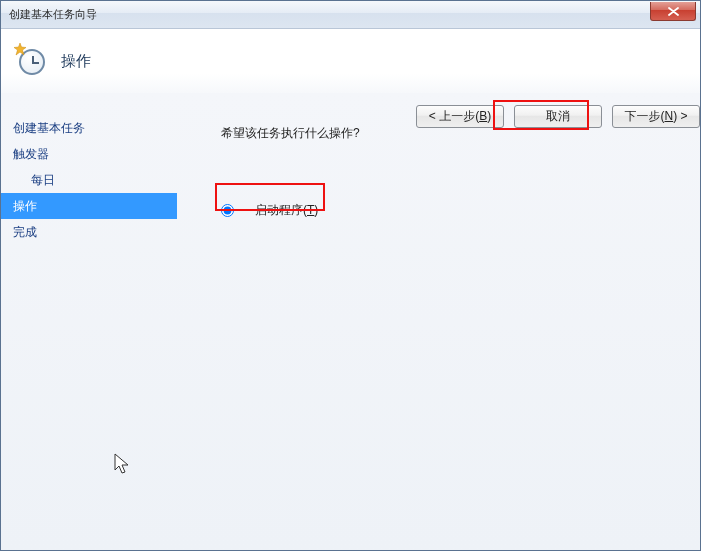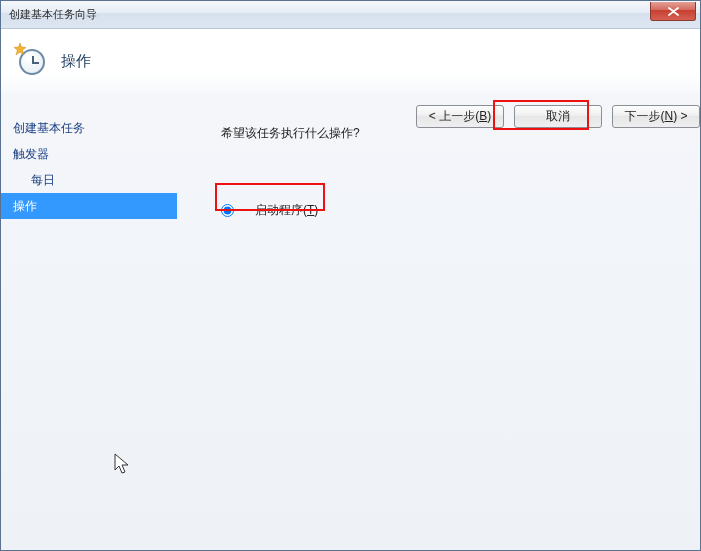--- a/index.html
+++ b/index.html
@@ -206,20 +206,21 @@
   </div>
 
   <div class="body-area">
     <div class="main-row">
 
       <div class="sidebar">
         <div class="sidebar-item"><span>创建基本任务</span></div>
         <div class="sidebar-item"><span>触发器</span></div>
         <div class="sidebar-item indent"><span>每日</span></div>
         <div class="sidebar-item active"><span>操作</span></div>
+        <div class="sidebar-item"><span>完成</span></div>
       </div>
 
       <div class="content">
         <div class="prompt">希望该任务执行什么操作?</div>
 
         <div class="radio-row">
           <input type="radio" name="act" checked="" style="">
           <label><span>启动程序(</span><span class="shortcut">T</span><span>)</span></label>
         </div>
 

